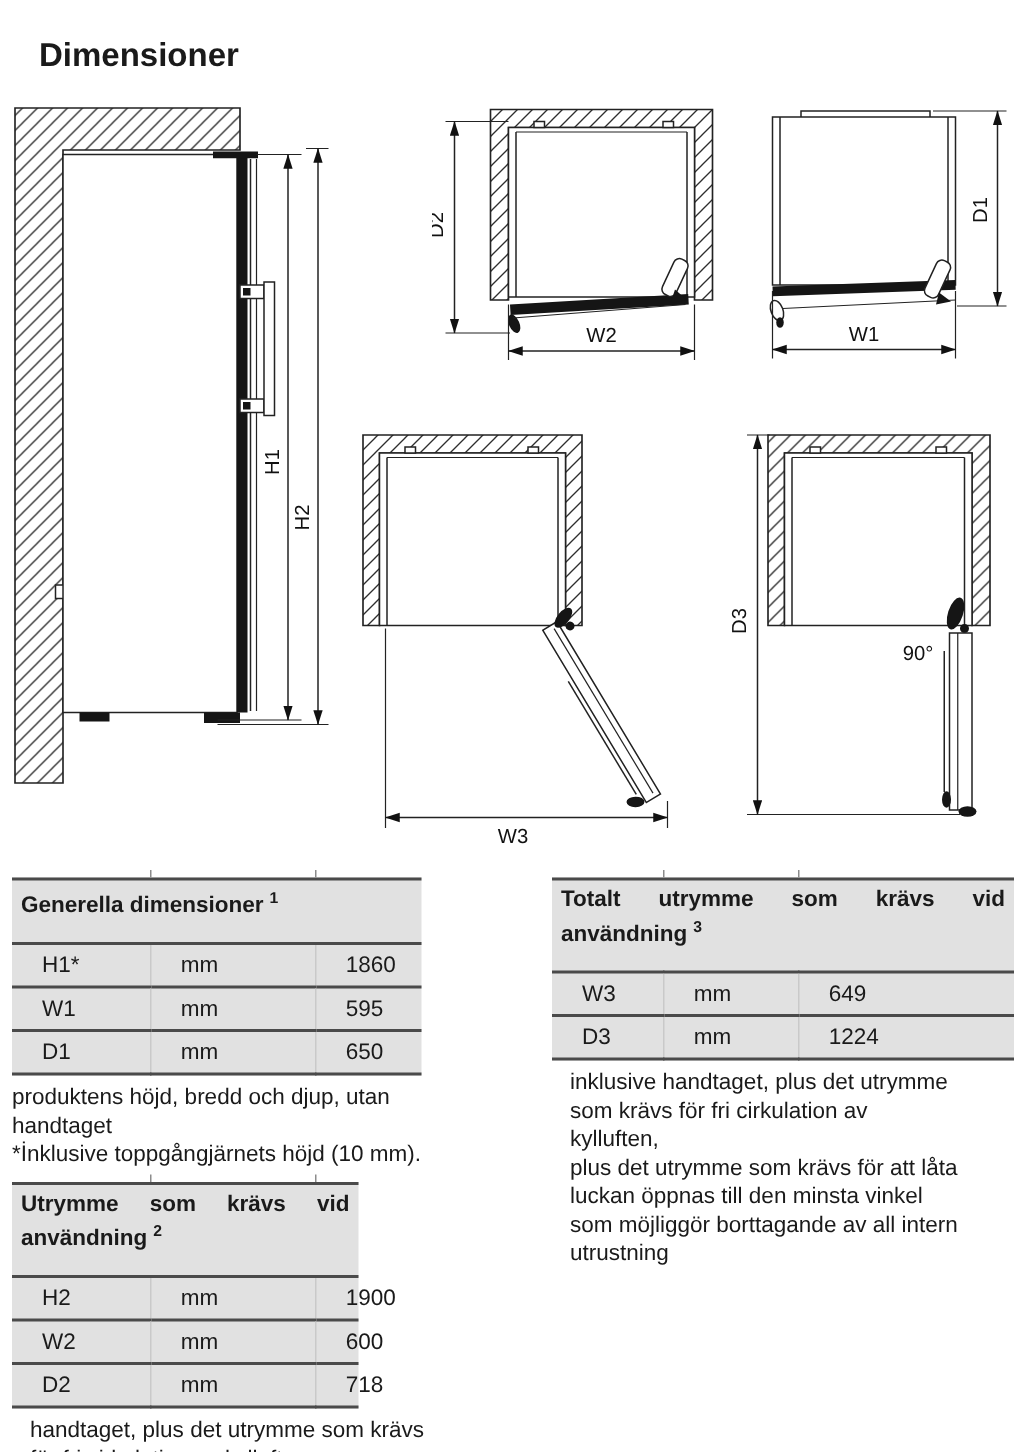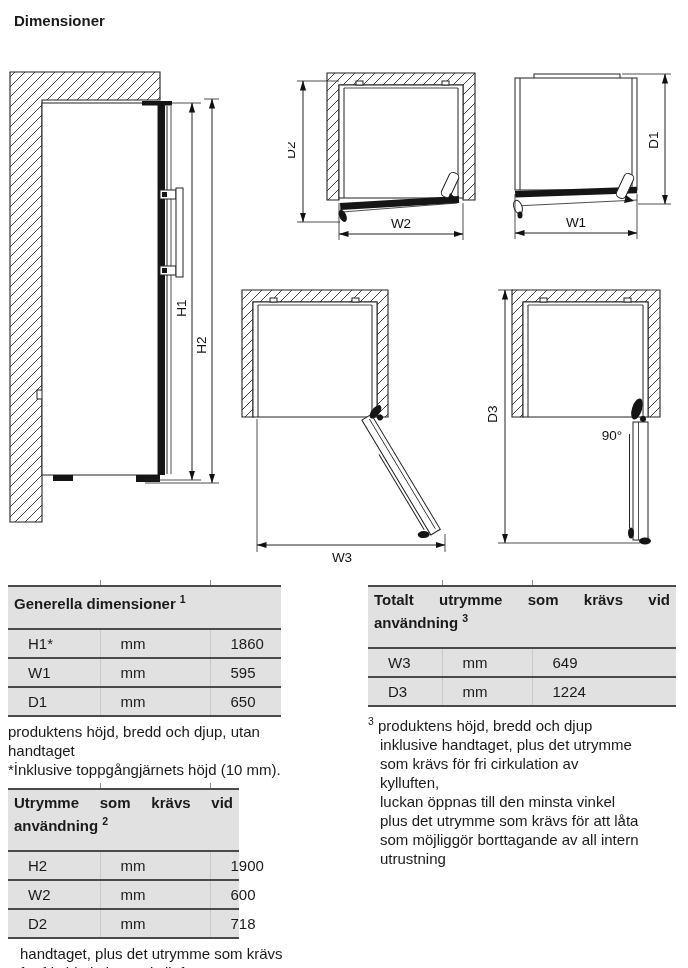--- a/index.html
+++ b/index.html
@@ -1,21 +1,21 @@
 <!DOCTYPE html>
 <html><head>
 <meta charset="utf-8">
 <style>
   html,body{margin:0;padding:0}
   body{
     width:688px;height:968px;position:relative;background:#fff;
     font-family:"Liberation Sans",sans-serif;color:#1a1a1a;font-size:15px;
     overflow:hidden;
   }
-  .page-title{position:absolute;left:10px;top:8px;font-size:15px;font-weight:bold;margin:4px}
+  .page-title{position:absolute;left:10px;top:8px;font-size:22px;font-weight:bold;margin:16px}
   .dwg{position:absolute}
   .dwg line{stroke:#222;stroke-width:1;fill:none}
   .dwg .thin{stroke-width:0.8}
   .dwg .wh{fill:#fff;stroke:#222;stroke-width:1}
   .dwg .dark{fill:#151515;stroke:none}
   .dwg .hatchy{fill:url(#hatch);stroke:#222;stroke-width:1.1}
   .dwg text{font-size:13.5px;fill:#111}
   .dim{stroke:#222;stroke-width:1;fill:none;
        marker-start:url(#dimarrow);marker-end:url(#dimarrow)}
   .col{position:absolute}
@@ -313,22 +313,21 @@
         <tr>
           <td class="k">D3</td>
           <td class="u">mm</td>
           <td class="v">1224</td>
         </tr>
       </tbody>
     </table>
   </div>
 
   <div class="fnote">
-    <div class="fl first"><sup class="fsup">3</sup> <span>produktens höjd, bredd och djup</span></div>
     <div class="fl">inklusive handtaget, plus det utrymme</div>
     <div class="fl">som krävs för fri cirkulation av kylluften,</div>
+    <div class="fl">plus det utrymme som krävs för att låta</div>
     <div class="fl">luckan öppnas till den minsta vinkel</div>
-    <div class="fl">plus det utrymme som krävs för att låta</div>
     <div class="fl">som möjliggör borttagande av all intern</div>
     <div class="fl">utrustning</div>
   </div>
 
 </div>
 
 </body></html>

